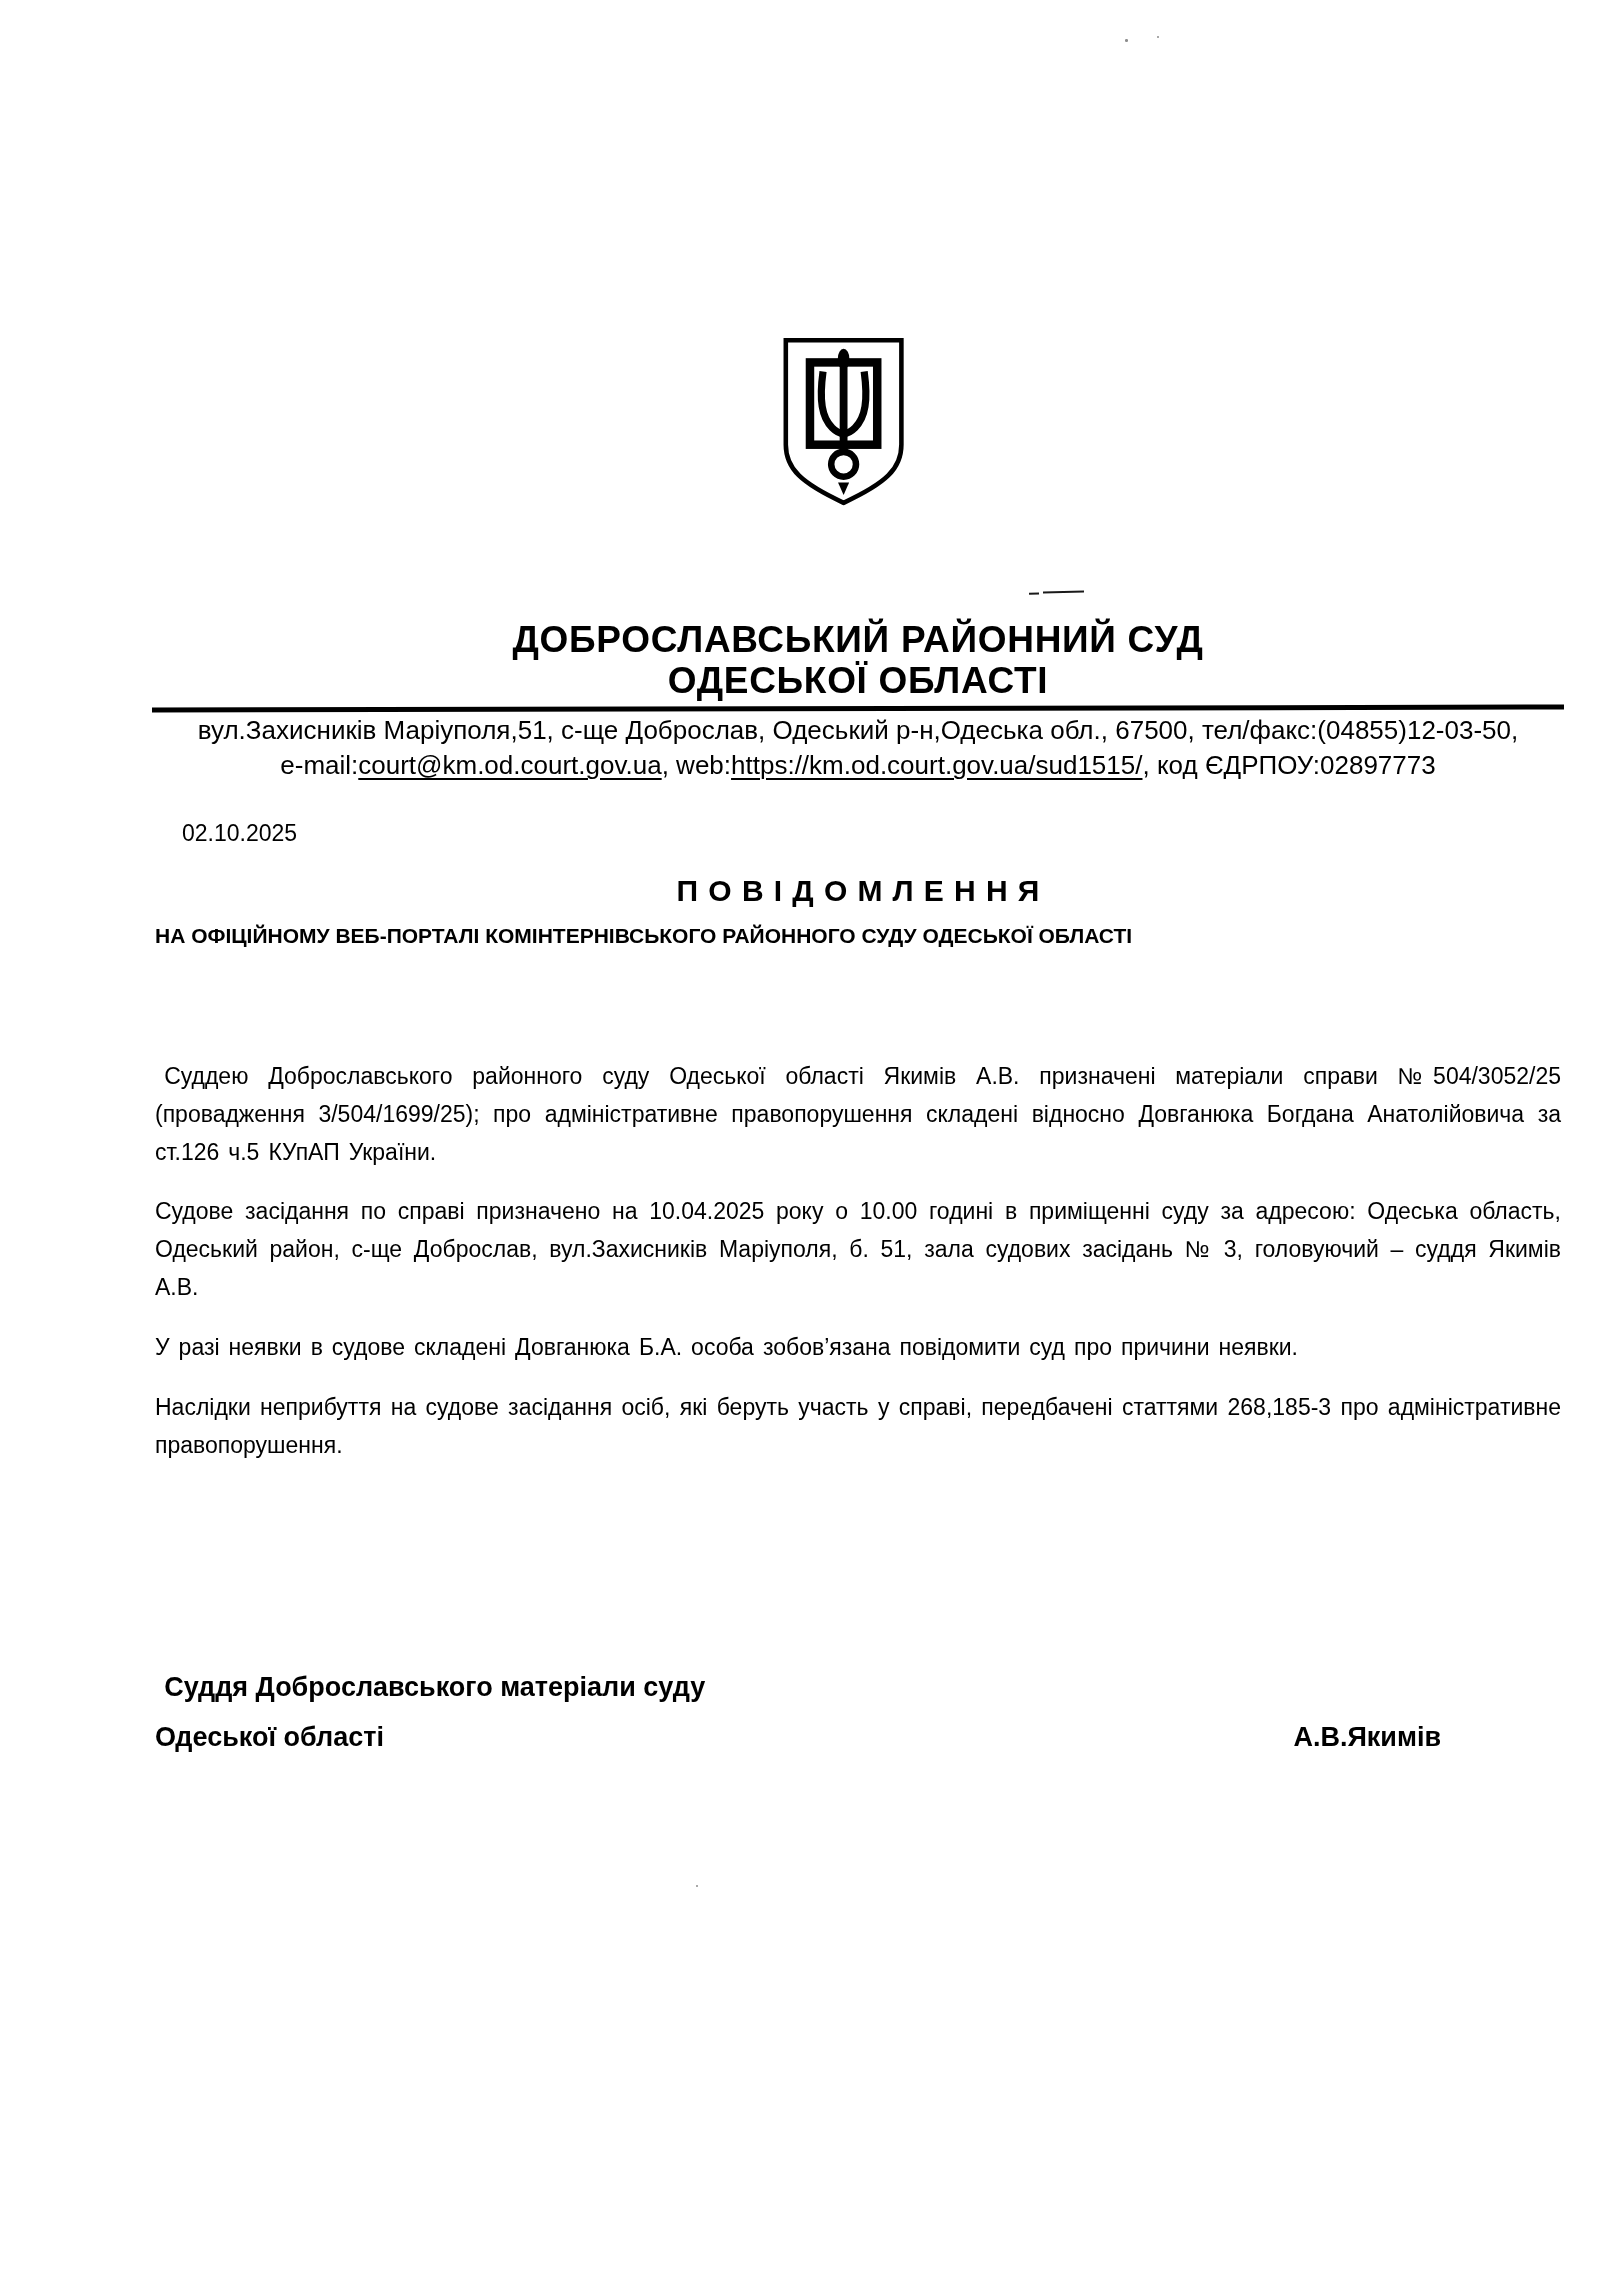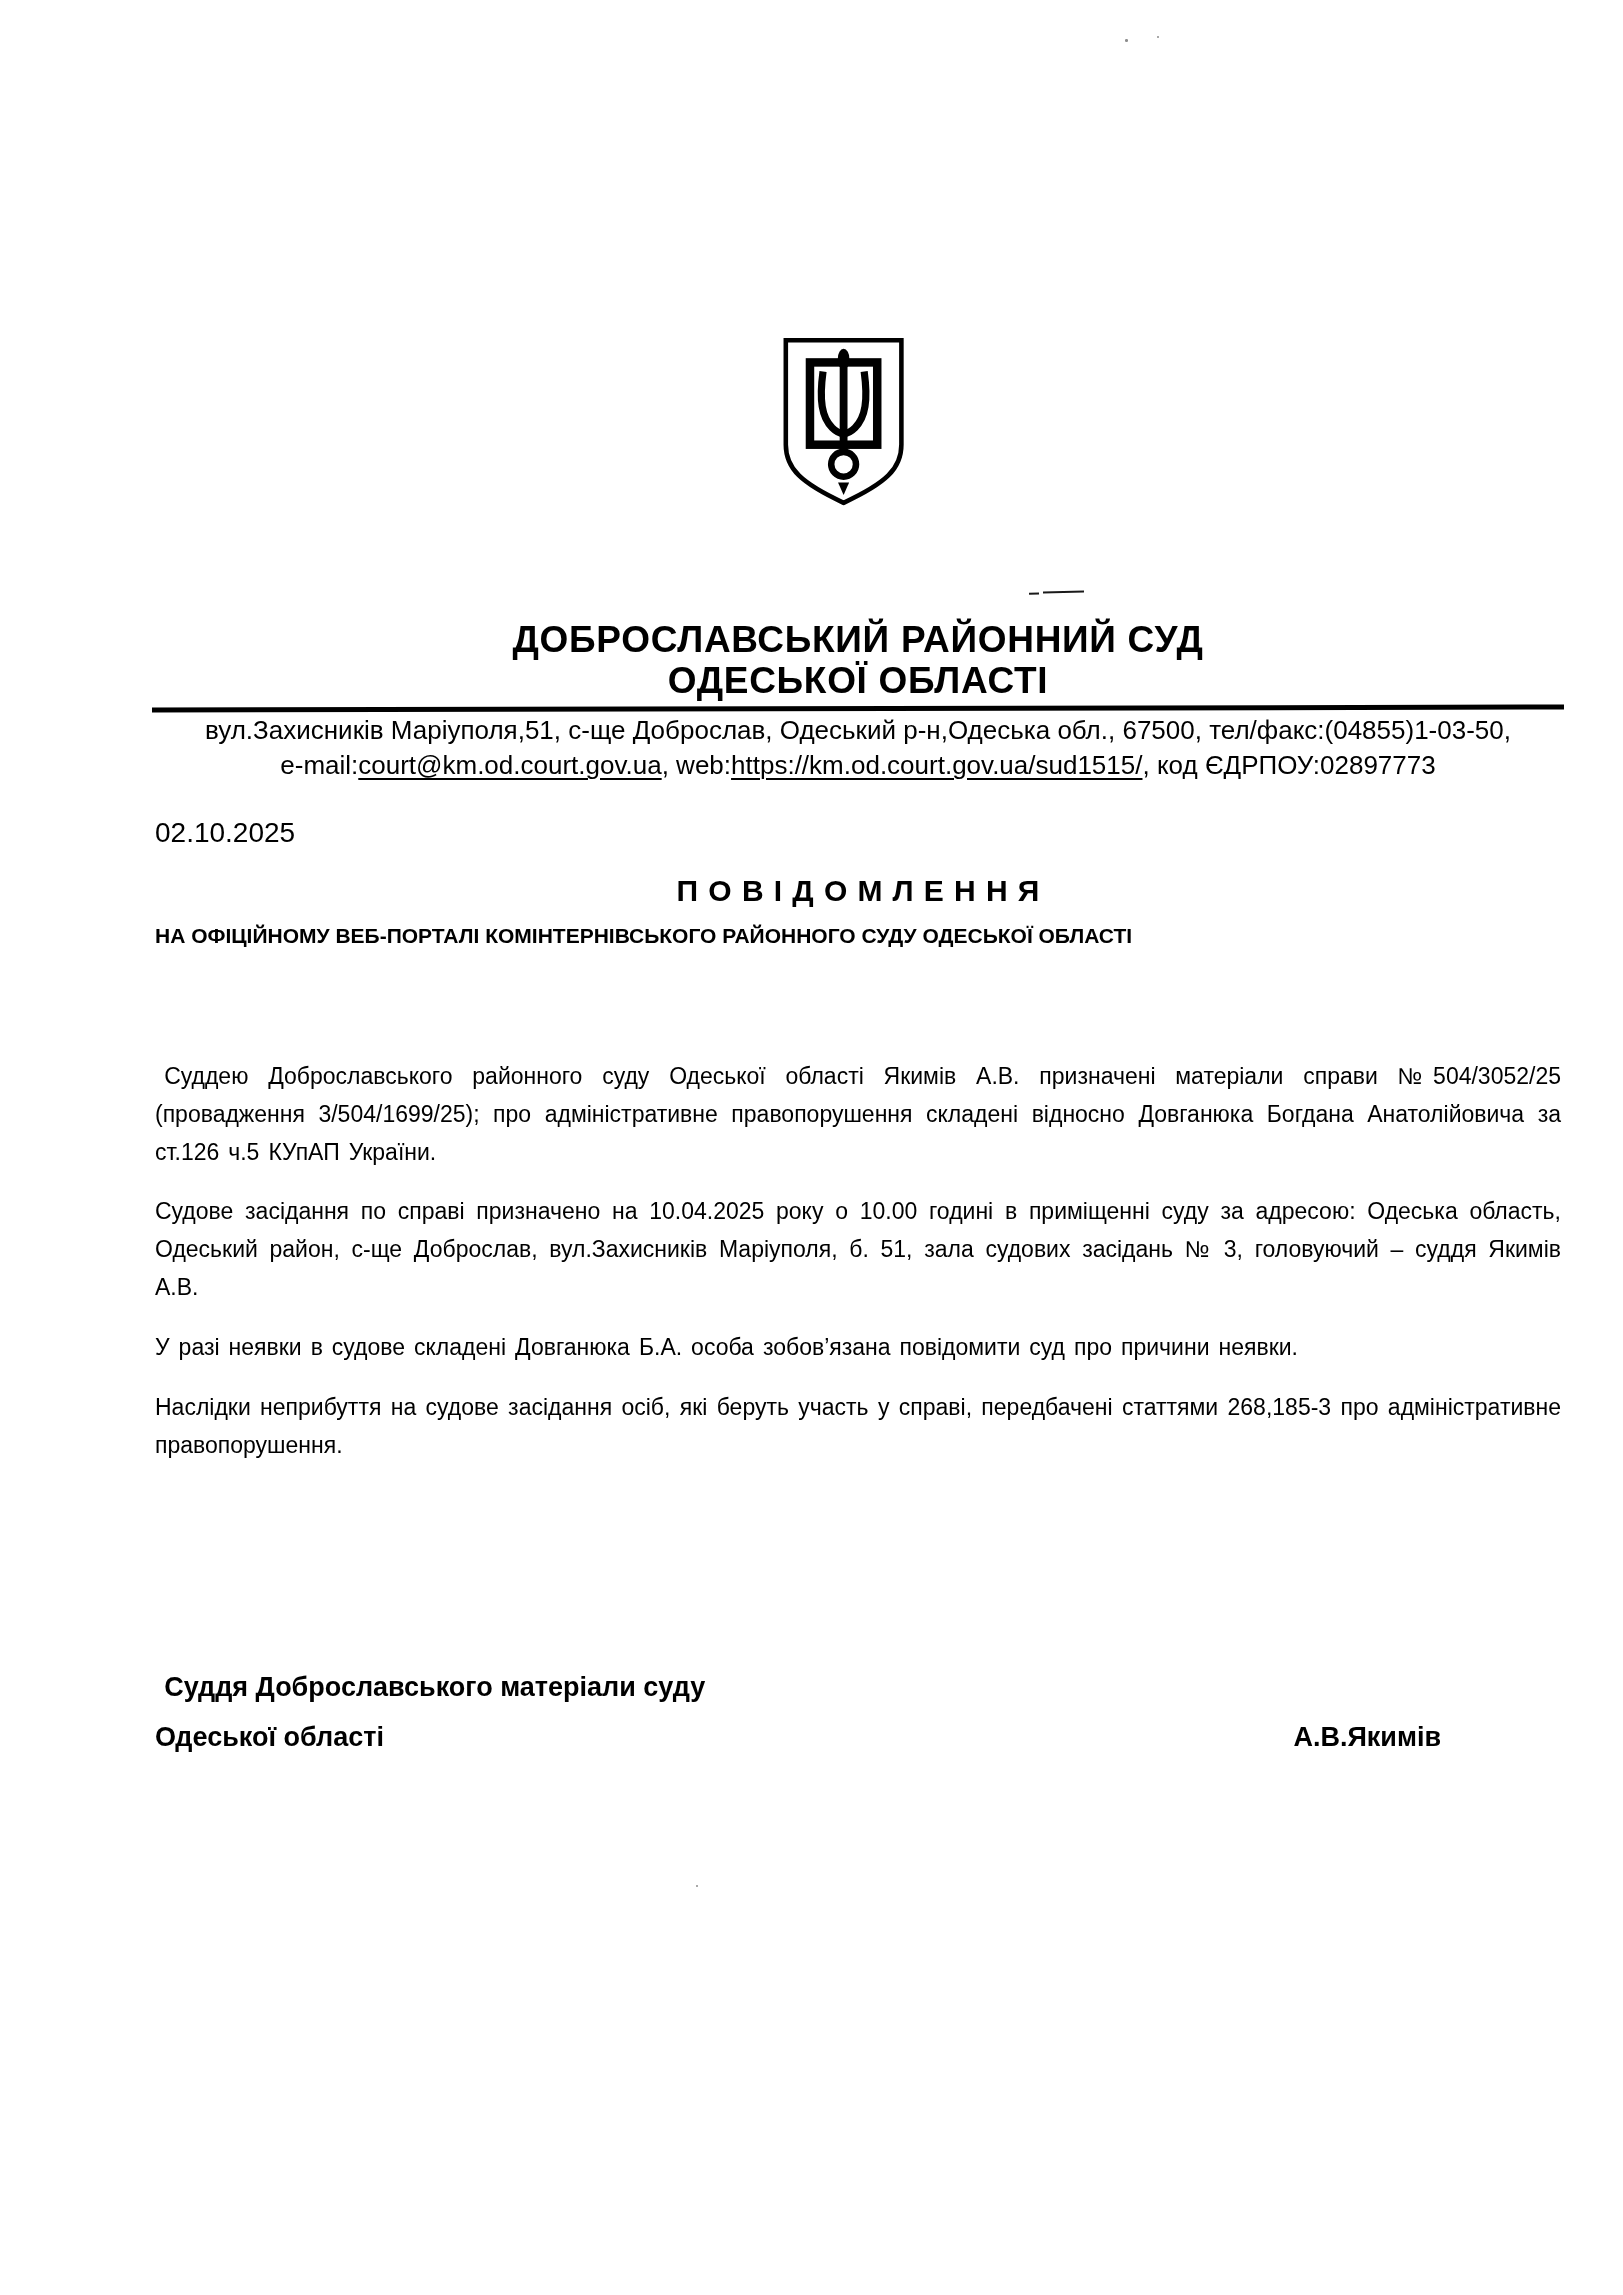--- a/index.html
+++ b/index.html
@@ -64,22 +64,23 @@
   .address {
     margin-top: 2.6px;
     text-align: center;
     font-size: 26px;
     line-height: 35px;
     white-space: nowrap;
   }
   .address .u { text-decoration: underline; text-underline-offset: 3.9px; text-decoration-thickness: 2px; }
   .doc-date {
     margin-top: 37px;
-    font-size: 28px;
+    font-size: 23px;
     line-height: 26px;
+    margin-left: 27px;
   }
   .doc-title {
     margin-top: 26px;
     text-align: center;
     font-weight: bold;
     font-size: 30px;
     line-height: 38px;
     letter-spacing: 0.34em;
     text-indent: 0.34em; 
   }
@@ -139,21 +140,21 @@
     </div>
 
     <div class="court-name">
       <div>ДОБРОСЛАВСЬКИЙ РАЙОННИЙ СУД</div>
       <div>ОДЕСЬКОЇ ОБЛАСТІ</div>
     </div>
 
     <div class="rule"></div>
 
     <div class="address">
-      <div>вул.Захисників Маріуполя,51, с-ще Доброслав, Одеський р-н,Одеська обл., 67500, тел/факс:(04855)1-03-50,</div>
+      <div>вул.Захисників Маріуполя,51, с-ще Доброслав, Одеський р-н,Одеська обл., 67500, тел/факс:(04855)12-03-50,</div>
       <div><span>e-mail:</span><span class="u">court@km.od.court.gov.ua</span><span>, web:</span><span class="u">https://km.od.court.gov.ua/sud1515/</span><span>, код ЄДРПОУ:02897773</span></div>
     </div>
 
     <div class="doc-date">02.10.2025</div>
 
     <div class="doc-title">ПОВІДОМЛЕННЯ</div>
 
     <div class="doc-subtitle">НА ОФІЦІЙНОМУ ВЕБ-ПОРТАЛІ КОМІНТЕРНІВСЬКОГО РАЙОННОГО СУДУ ОДЕСЬКОЇ ОБЛАСТІ</div>
 
     <div class="body-text">

